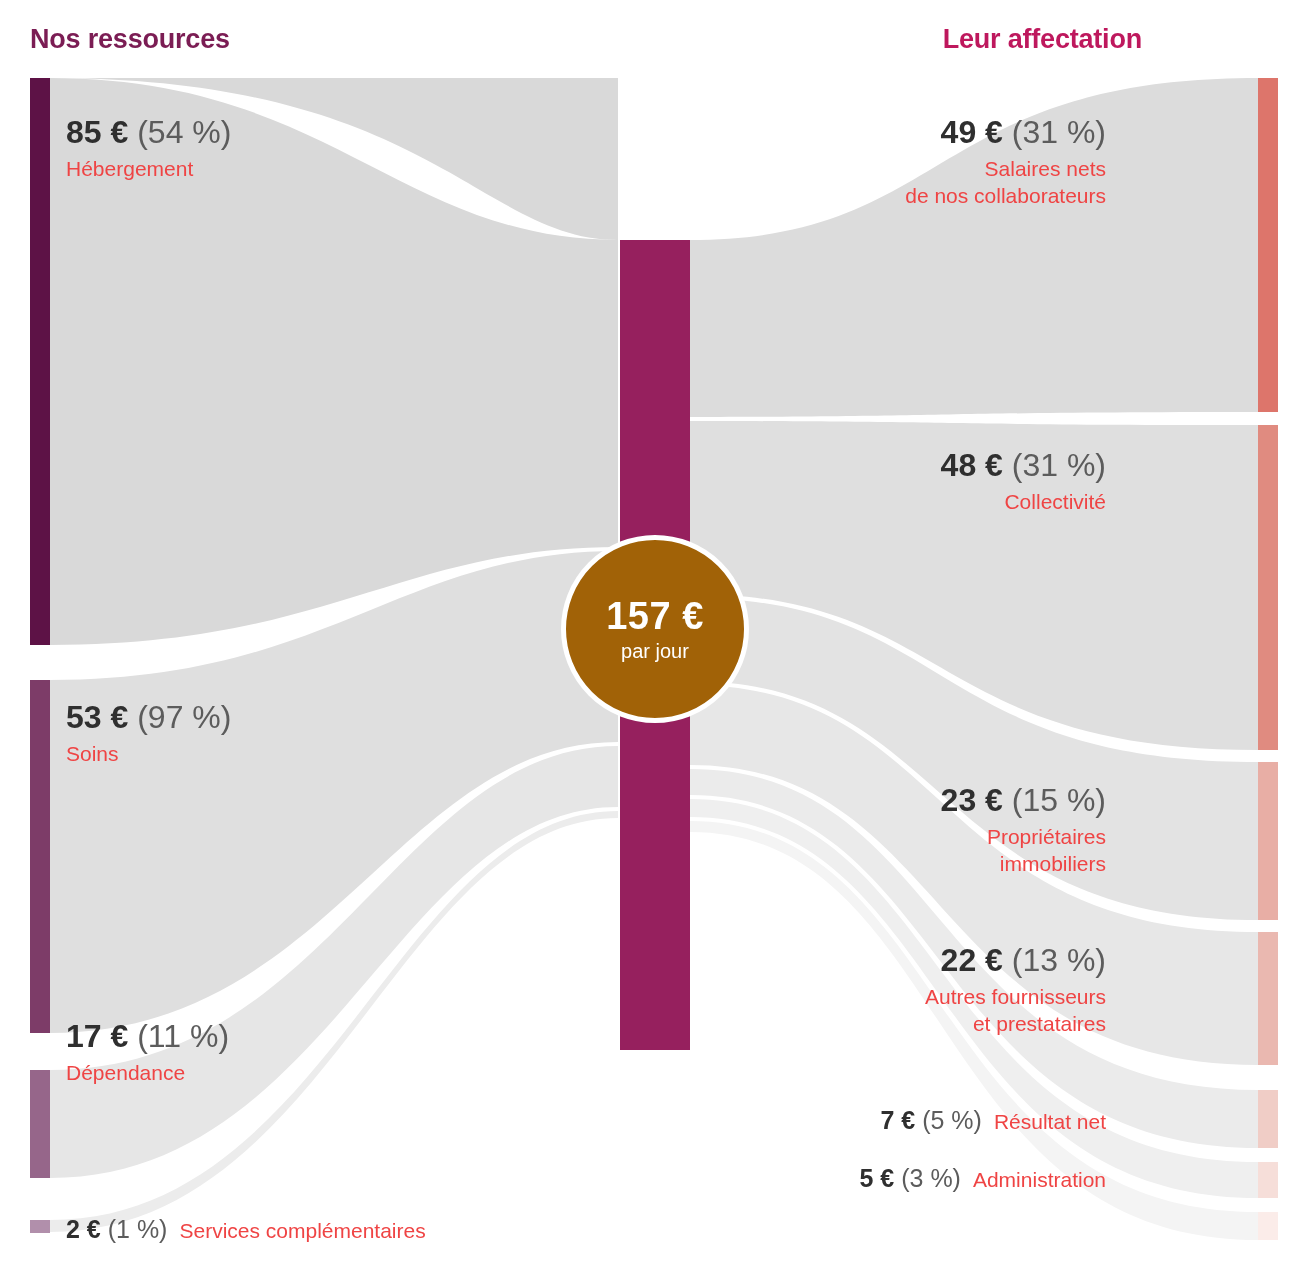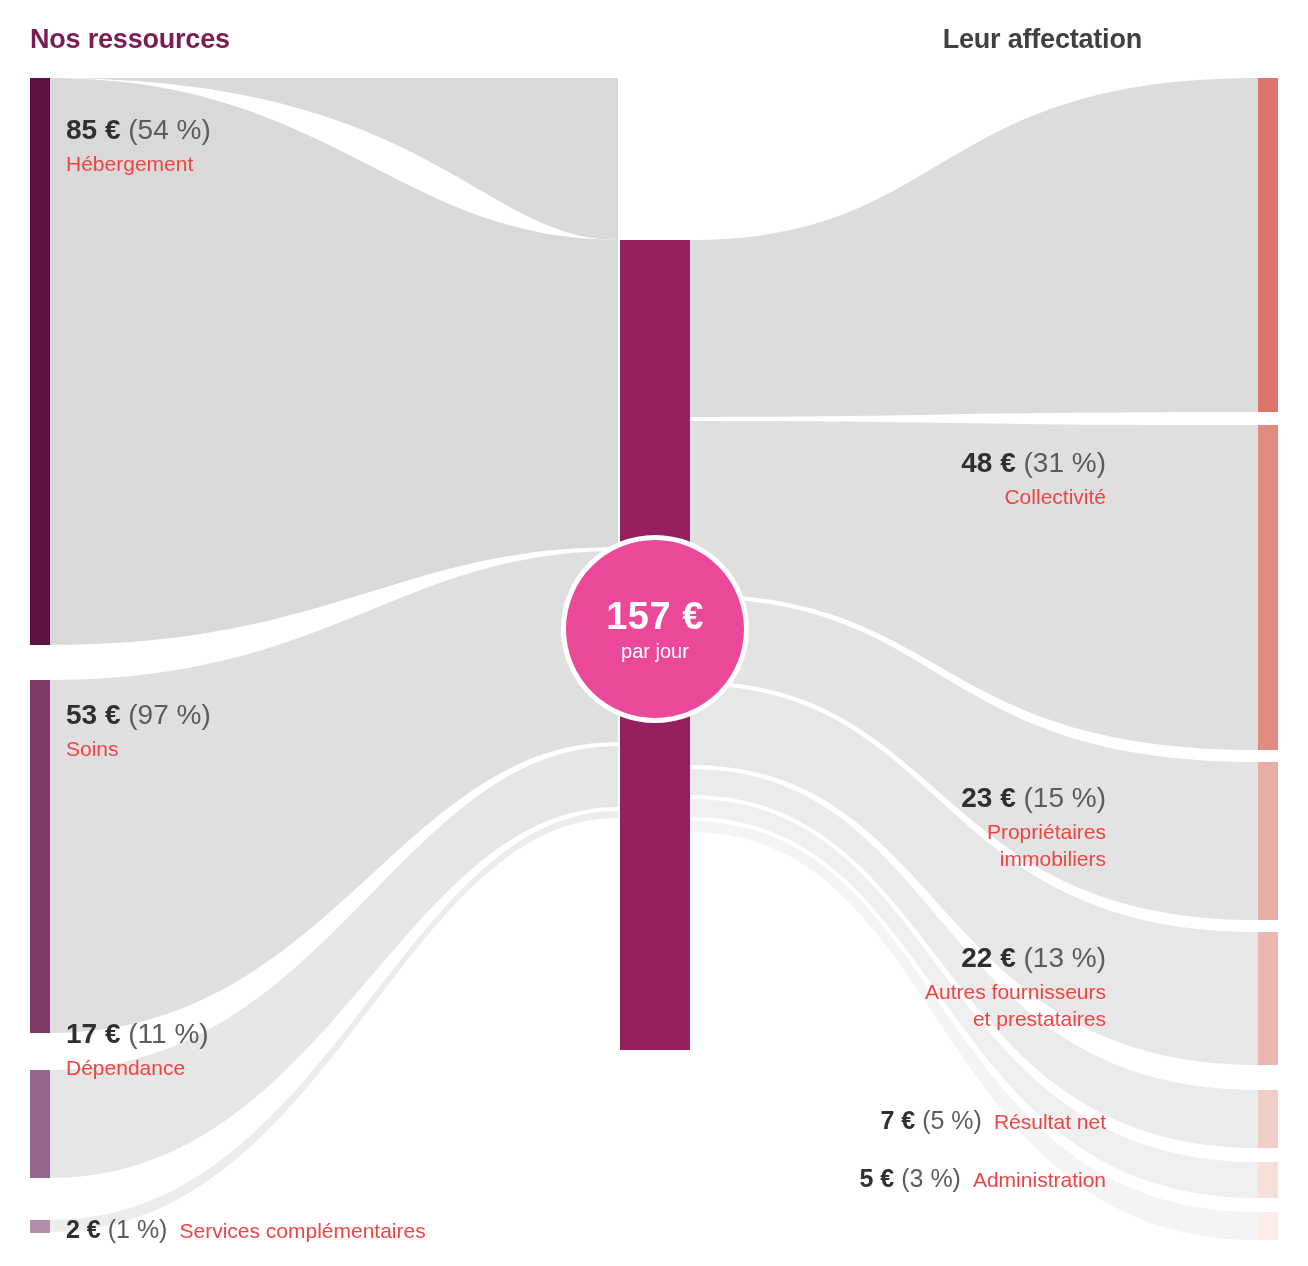--- a/index.html
+++ b/index.html
@@ -33,30 +33,30 @@
     letter-spacing: -0.2px;
   }
   .hdr-left {
     left: 30px;
     top: 24px;
     color: #7b1d54;
   }
   .hdr-right {
     right: 30px;
     top: 24px;
-    color: #404040;
+    color: #be185d;
     text-align: center;
   }
   .lbl {
     position: absolute;
     color: #4a4a4a;
     line-height: 1.28;
   }
   .lbl .amt {
-    font-size: 28px;
+    font-size: 32px;
     color: #2f2f2f;
   }
   .lbl .amt b {
     font-weight: bold;
   }
   .lbl .amt .pct {
     font-weight: normal;
     color: #5c5c5c;
   }
   .lbl .nm {
@@ -76,21 +76,21 @@
     display: inline;
     margin-top: 0;
     margin-left: 12px;
     font-size: 21px;
   }
   .center-badge {
     position: absolute;
     width: 188px;
     height: 188px;
     border-radius: 50%;
-    background: #ec4899;
+    background: #a16207;
     border: 5px solid #ffffff;
     box-sizing: border-box;
     display: flex;
     flex-direction: column;
     align-items: center;
     justify-content: center;
     color: #ffffff;
   }
   .center-badge .big {
     font-size: 38px;
@@ -205,20 +205,25 @@
   <div class="lbl left" style="left:66px; top:1016px;">
     <div class="amt"><b>17 €</b> <span class="pct">(11 %)</span></div>
     <span class="nm">Dépendance</span>
   </div>
 
   <div class="lbl left inline" style="left:66px; top:1213px;">
     <span class="amt"><b>2 €</b> <span class="pct">(1 %)</span></span>
     <span class="nm">Services complémentaires</span>
   </div>
 
+  <div class="lbl right" style="right:66px; top:112px;">
+    <div class="amt"><b>49 €</b> <span class="pct">(31 %)</span></div>
+    <span class="nm">Salaires nets</span>
+    <span class="nm" style="margin-top:0;">de nos collaborateurs</span>
+  </div>
 
   <div class="lbl right" style="right:66px; top:445px;">
     <div class="amt"><b>48 €</b> <span class="pct">(31 %)</span></div>
     <span class="nm">Collectivité</span>
   </div>
 
   <div class="lbl right" style="right:66px; top:780px;">
     <div class="amt"><b>23 €</b> <span class="pct">(15 %)</span></div>
     <span class="nm">Propriétaires</span>
     <span class="nm" style="margin-top:0;">immobiliers</span>

